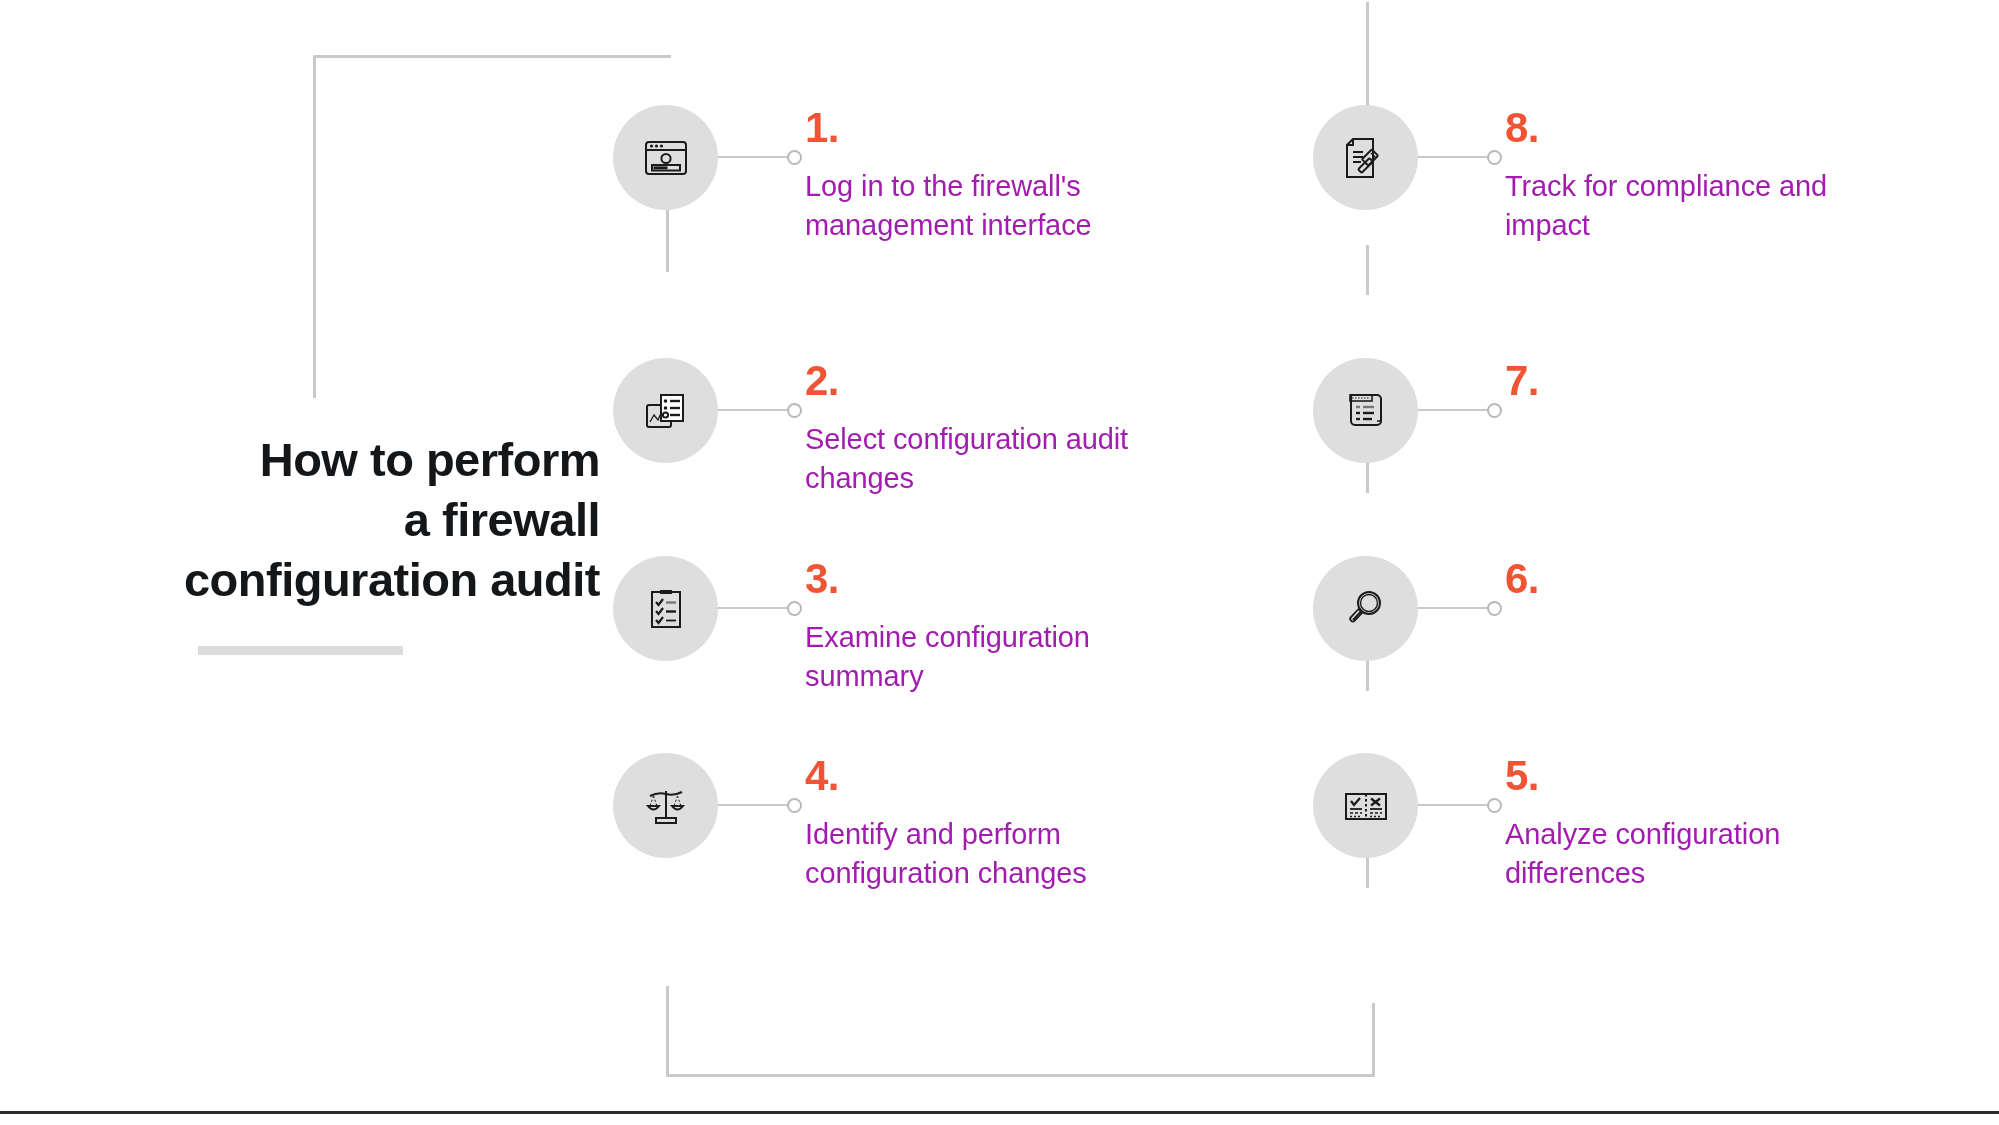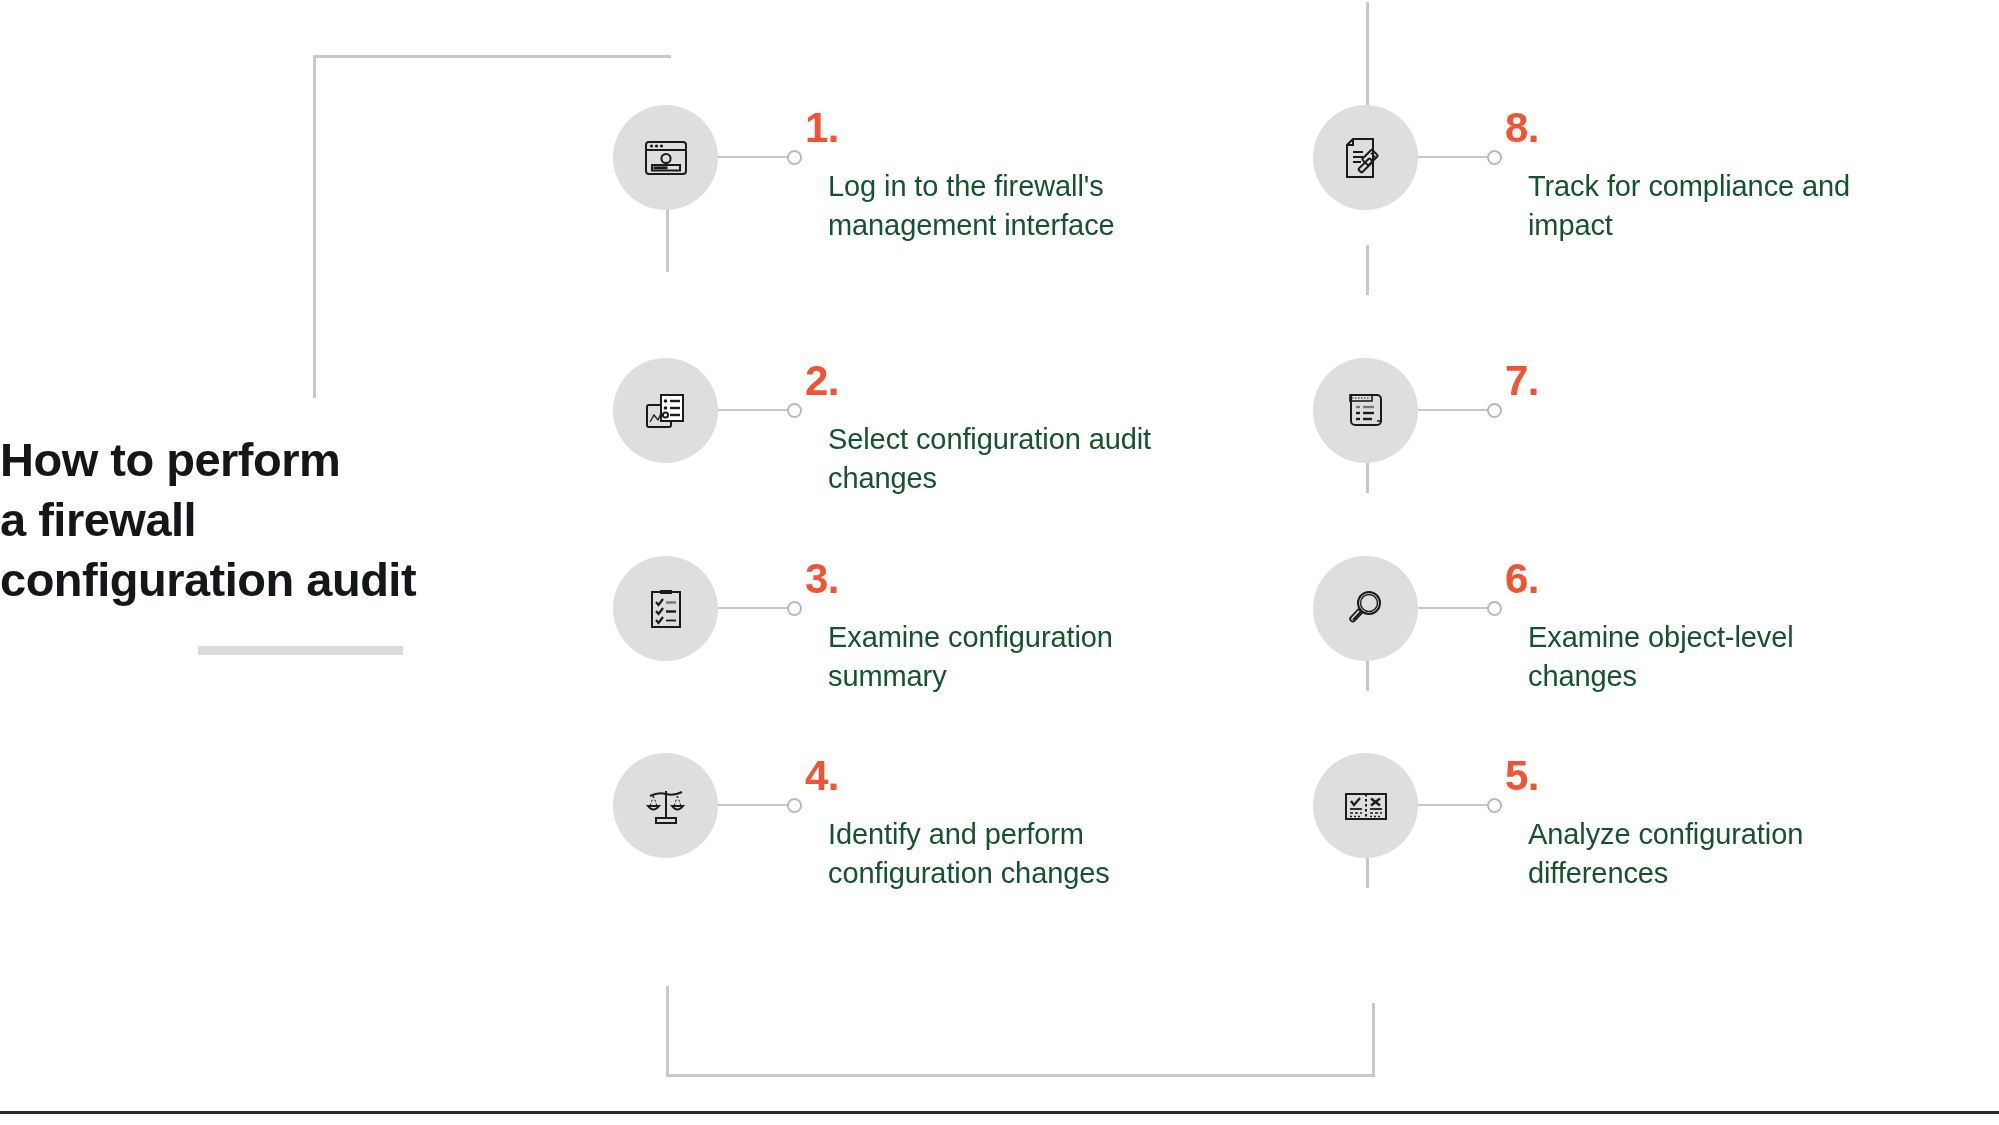--- a/index.html
+++ b/index.html
@@ -50,21 +50,21 @@
     height: 71px;
     border-width: 0 3px 3px 3px;
   }
 
   
   .title-block {
     position: absolute;
     left: 0px;
     top: 430px;
     width: 600px;
-    text-align: left;
+    text-align: right;
   }
   .title-text {
     margin: 0;
     font-size: 47px;
     line-height: 1.28;
     font-weight: bold;
     color: #14171a;
     letter-spacing: -0.5px;
     white-space: pre-line;
   }
@@ -134,23 +134,22 @@
     font-weight: bold;
     line-height: 1.0;
     color: #ef5535;
     letter-spacing: -0.5px;
   }
   .step-label {
     display: block;
     margin-top: 18px;
     font-size: 29px;
     line-height: 1.36;
-    color: #14532d;
+    color: #a21caf;
     letter-spacing: -0.1px;
-    margin-left: 23px;
   }
 
   
   .footer-rule {
     position: absolute;
     left: 0;
     bottom: 11px;
     width: 1999px;
     height: 3px;
     background: #2b2b2b;
@@ -293,21 +292,20 @@
       <svg width="54" height="54" viewBox="0 0 54 54" fill="none" stroke="#1b1b1b" stroke-width="2">
         <circle cx="30" cy="21" r="11"></circle>
         <circle cx="30" cy="21" r="8.5" stroke-width="1.4"></circle>
         <line x1="22" y1="29.5" x2="14" y2="38" stroke-width="2"></line>
         <path d="M19.5 27 L12 35 a2.6 2.6 0 0 0 3.7 3.7 L23 31 z" stroke-width="1.8"></path>
       </svg>
     </div>
     <div class="leader"></div>
     <div class="step-text">
       <span class="step-num">6.</span>
-      <span class="step-label">Examine object-level changes</span>
     </div>
   </div>
 
   <div class="step" style="left:1313px; top:358px;">
     <div class="icon-wrap">
       <svg width="54" height="54" viewBox="0 0 54 54" fill="none" stroke="#1b1b1b" stroke-width="2">
         <path d="M12 11 h26 a4 4 0 0 1 4 4 v22 a4 4 0 0 1 -4 4 h-22 a4 4 0 0 1 -4 -4 z"></path>
         <rect x="11" y="11" width="22" height="6" stroke-width="1.6"></rect>
         <line x1="13" y1="14" x2="31" y2="14" stroke-width="1.2" stroke-dasharray="1.5 1.5"></line>
         <path d="M38 37 h4 v-4" stroke-width="1.6"></path>

